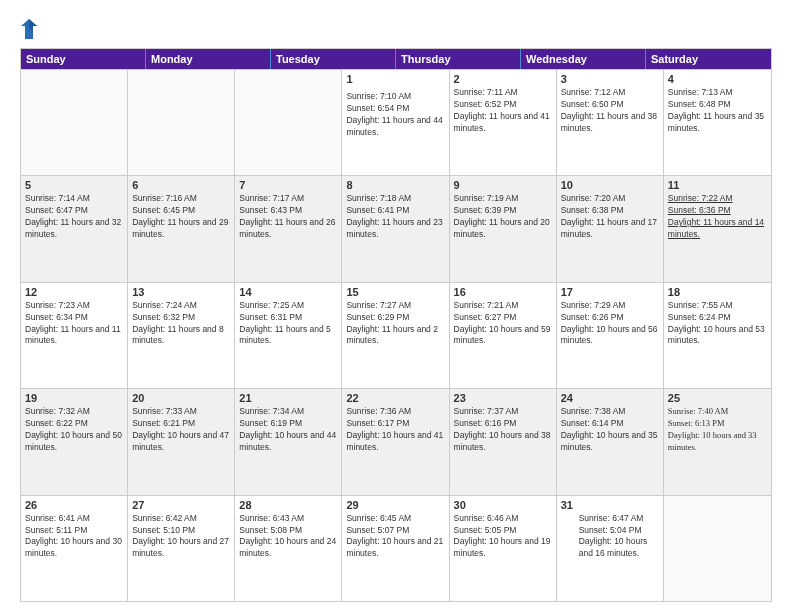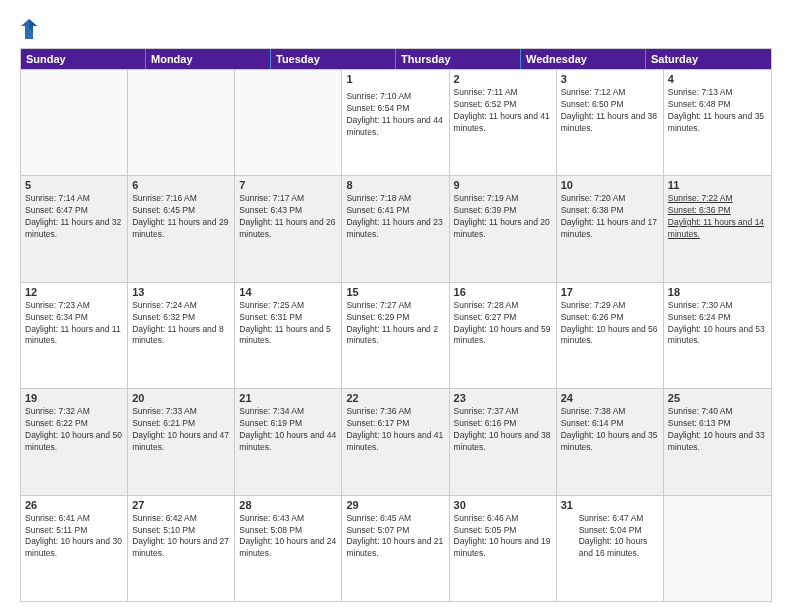--- a/index.html
+++ b/index.html
@@ -241,33 +241,33 @@
 Daylight: 11 hours and 5 minutes.</div>
           </div>
           <div class="cal-cell">
             <div class="cell-date">15</div>
             <div class="cell-info" style="white-space: pre-line;">Sunrise: 7:27 AM
 Sunset: 6:29 PM
 Daylight: 11 hours and 2 minutes.</div>
           </div>
           <div class="cal-cell">
             <div class="cell-date">16</div>
-            <div class="cell-info" style="white-space: pre-line;">Sunrise: 7:28 AM
+            <div class="cell-info" style="white-space: pre-line;">Sunrise: 7:21 AM
 Sunset: 6:27 PM
 Daylight: 10 hours and 59 minutes.</div>
           </div>
           <div class="cal-cell">
             <div class="cell-date">17</div>
             <div class="cell-info" style="white-space: pre-line;">Sunrise: 7:29 AM
 Sunset: 6:26 PM
 Daylight: 10 hours and 56 minutes.</div>
           </div>
           <div class="cal-cell">
             <div class="cell-date">18</div>
-            <div class="cell-info" style="white-space: pre-line;">Sunrise: 7:30 AM
+            <div class="cell-info" style="white-space: pre-line;">Sunrise: 7:55 AM
 Sunset: 6:24 PM
 Daylight: 10 hours and 53 minutes.</div>
           </div>
         </div>
         <div class="cal-row row-shaded">
           <div class="cal-cell">
             <div class="cell-date">19</div>
             <div class="cell-info" style="white-space: pre-line;">Sunrise: 7:32 AM
 Sunset: 6:22 PM
 Daylight: 10 hours and 50 minutes.</div>
@@ -297,21 +297,21 @@
 Daylight: 10 hours and 38 minutes.</div>
           </div>
           <div class="cal-cell">
             <div class="cell-date">24</div>
             <div class="cell-info" style="white-space: pre-line;">Sunrise: 7:38 AM
 Sunset: 6:14 PM
 Daylight: 10 hours and 35 minutes.</div>
           </div>
           <div class="cal-cell">
             <div class="cell-date">25</div>
-            <div class="cell-info" style="white-space: pre-line;">Sunrise: 7:40 AM
+            <div class="cell-info" style="white-space: pre-line; font-family: Liberation Serif, serif;">Sunrise: 7:40 AM
 Sunset: 6:13 PM
 Daylight: 10 hours and 33 minutes.</div>
           </div>
         </div>
         <div class="cal-row">
           <div class="cal-cell">
             <div class="cell-date">26</div>
             <div class="cell-info" style="white-space: pre-line;">Sunrise: 6:41 AM
 Sunset: 5:11 PM
 Daylight: 10 hours and 30 minutes.</div>

